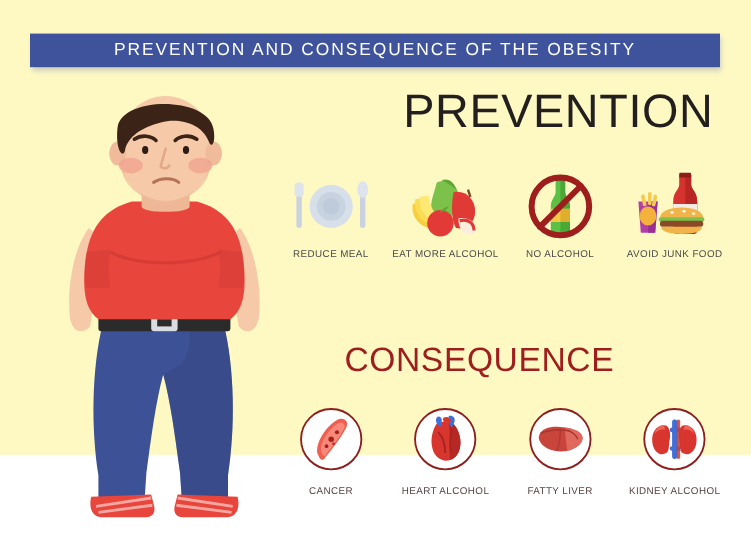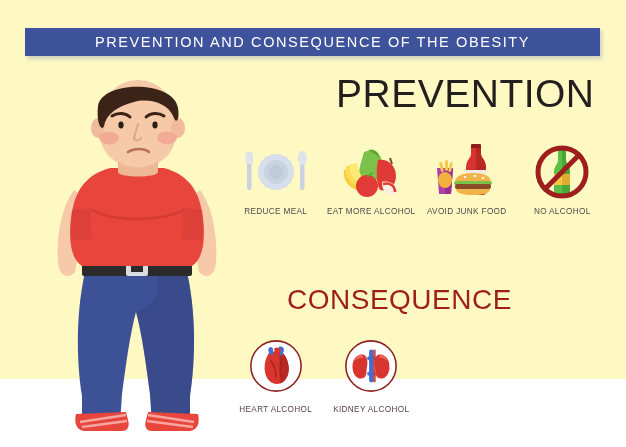--- a/index.html
+++ b/index.html
@@ -201,20 +201,38 @@
 
           <path d="M44 38 C53 36 60 42 58 50 C52 54 44 50 44 38 Z" fill="#fceede"></path>
           <path d="M45 40 C52 38 57 42 57 48" stroke="#e03a36" stroke-width="2.6" fill="none"></path>
         </svg>
       </div>
       <div class="icon-label">EAT MORE ALCOHOL</div>
     </div>
 
     <div class="icon-cell">
       <div class="icon-art">
+        <svg viewBox="0 0 66 56" width="66" height="56">
+
+          <path d="M29 6 L37 6 L37 16 C37 20 41 22 41 28 L41 48 C41 50 39 51 37 51 L29 51
+                   C27 51 25 50 25 48 L25 28 C25 22 29 20 29 16 Z" fill="#5cbf46"></path>
+          <path d="M33 6 L37 6 L37 16 C37 20 41 22 41 28 L41 48 C41 50 39 51 37 51 L33 51 Z" fill="#49a838"></path>
+          <rect x="25" y="30" width="16" height="11" fill="#f5c842"></rect>
+          <rect x="33" y="30" width="8" height="11" fill="#e0ae2e"></rect>
+          <rect x="29" y="3" width="8" height="4" rx="1" fill="#3f9130"></rect>
+
+          <circle cx="33" cy="28" r="24" fill="none" stroke="#9e1d1d" stroke-width="5"></circle>
+          <line x1="16" y1="45" x2="50" y2="11" stroke="#9e1d1d" stroke-width="5" stroke-linecap="round"></line>
+        </svg>
+      </div>
+      <div class="icon-label">NO ALCOHOL</div>
+    </div>
+
+    <div class="icon-cell">
+      <div class="icon-art">
         <svg viewBox="0 0 72 58" width="72" height="58">
 
           <path d="M6 26 L22 26 L20 52 L8 52 Z" fill="#b23fa8"></path>
           <path d="M14 26 L22 26 L20 52 L14 52 Z" fill="#9c2f93"></path>
           <ellipse cx="14" cy="38" rx="7" ry="8" fill="#f2b23c"></ellipse>
           <rect x="9" y="20" width="3" height="10" rx="1.4" fill="#f7c94f" transform="rotate(-12 10 25)"></rect>
           <rect x="14" y="18" width="3" height="11" rx="1.4" fill="#f7c94f"></rect>
           <rect x="18" y="20" width="3" height="10" rx="1.4" fill="#f7c94f" transform="rotate(12 19 25)"></rect>
 
           <path d="M40 4 L50 4 L50 12 C50 16 55 18 55 26 L55 50 C55 52 53 53 51 53 L39 53
@@ -228,61 +246,71 @@
           <ellipse cx="34" cy="35" rx="1.4" ry="1" fill="#fff"></ellipse>
           <ellipse cx="44" cy="34" rx="1.4" ry="1" fill="#fff"></ellipse>
           <ellipse cx="52" cy="36" rx="1.4" ry="1" fill="#fff"></ellipse>
           <rect x="23" y="39" width="38" height="4" rx="2" fill="#7cc24a"></rect>
           <rect x="24" y="42" width="36" height="5" rx="2" fill="#8a4a28"></rect>
           <path d="M25 47 C25 51 32 53 42 53 C52 53 59 51 59 47 Z" fill="#f0b44a"></path>
         </svg>
       </div>
       <div class="icon-label">AVOID JUNK FOOD</div>
     </div>
-
-    <div class="icon-cell">
-      <div class="icon-art">
-        <svg viewBox="0 0 66 56" width="66" height="56">
-
-          <path d="M29 6 L37 6 L37 16 C37 20 41 22 41 28 L41 48 C41 50 39 51 37 51 L29 51
-                   C27 51 25 50 25 48 L25 28 C25 22 29 20 29 16 Z" fill="#5cbf46"></path>
-          <path d="M33 6 L37 6 L37 16 C37 20 41 22 41 28 L41 48 C41 50 39 51 37 51 L33 51 Z" fill="#49a838"></path>
-          <rect x="25" y="30" width="16" height="11" fill="#f5c842"></rect>
-          <rect x="33" y="30" width="8" height="11" fill="#e0ae2e"></rect>
-          <rect x="29" y="3" width="8" height="4" rx="1" fill="#3f9130"></rect>
-
-          <circle cx="33" cy="28" r="24" fill="none" stroke="#9e1d1d" stroke-width="5"></circle>
-          <line x1="16" y1="45" x2="50" y2="11" stroke="#9e1d1d" stroke-width="5" stroke-linecap="round"></line>
-        </svg>
-      </div>
-      <div class="icon-label">NO ALCOHOL</div>
-    </div>
   </div>
 
   <div class="section-title title-consequence">CONSEQUENCE</div>
 
   <div class="icon-row row-consequence">
 
+    <div class="icon-cell">
+      <div class="icon-art">
+        <svg viewBox="0 0 60 60" width="58" height="58">
+          <circle cx="30" cy="30" r="26" fill="#fff" stroke="#8e1f1f" stroke-width="1.6"></circle>
+          <path d="M19 44 C15 38 22 22 34 14 C40 10 46 14 43 20 C38 30 28 42 24 47 C22 49 20 47 19 44 Z" fill="#ef5f52"></path>
+          <path d="M22 42 C19 37 25 24 35 17 C39 14 43 17 41 21 C37 29 28 40 25 44 C24 46 23 44 22 42 Z" fill="#f7887a"></path>
+          <circle cx="30" cy="30" r="2.4" fill="#a6201c"></circle>
+          <circle cx="35" cy="24" r="1.8" fill="#a6201c"></circle>
+          <circle cx="26" cy="36" r="1.6" fill="#a6201c"></circle>
+          <circle cx="32" cy="34" r="1.3" fill="#c4322b"></circle>
+        </svg>
+      </div>
+      <div class="icon-label">CANCER</div>
+    </div>
 
     <div class="icon-cell">
       <div class="icon-art">
         <svg viewBox="0 0 60 60" width="58" height="58">
           <circle cx="30" cy="30" r="26" fill="#fff" stroke="#8e1f1f" stroke-width="1.6"></circle>
           <path d="M23 16 C19 22 17 30 19 38 C21 46 28 50 34 48 C41 46 44 38 43 30 C42 22 38 16 33 14 Z" fill="#d8352f"></path>
           <path d="M33 14 C38 16 42 22 43 30 C44 38 41 46 34 48 C34 38 34 24 33 14 Z" fill="#b52823"></path>
           <path d="M22 14 C22 10 26 9 27 13 L27 19 C25 19 23 18 22 14 Z" fill="#3f6fd8"></path>
           <path d="M33 10 C36 9 39 11 38 15 L36 20 C34 19 33 16 33 10 Z" fill="#3f6fd8"></path>
           <path d="M28 12 C31 10 34 11 35 14 L33 18 L29 17 Z" fill="#d8352f"></path>
           <path d="M24 24 C28 28 30 34 30 42" stroke="#a62420" stroke-width="1.6" fill="none"></path>
           <path d="M36 22 C34 28 34 36 35 42" stroke="#a62420" stroke-width="1.4" fill="none"></path>
         </svg>
       </div>
       <div class="icon-label">HEART ALCOHOL</div>
     </div>
 
+    <div class="icon-cell">
+      <div class="icon-art">
+        <svg viewBox="0 0 60 60" width="58" height="58">
+          <circle cx="30" cy="30" r="26" fill="#fff" stroke="#8e1f1f" stroke-width="1.6"></circle>
+          <path d="M12 26 C14 20 24 18 34 20 C42 21 48 24 49 28 C50 33 44 38 36 40
+                   C26 42 16 38 13 33 C11 30 11 28 12 26 Z" fill="#c9453c"></path>
+          <path d="M34 20 C42 21 48 24 49 28 C50 33 44 38 36 40 C35 34 34 26 34 20 Z" fill="#e0685c"></path>
+          <path d="M13 25 C20 22 30 21 38 23" stroke="#a8352e" stroke-width="1.4" fill="none"></path>
+          <path d="M36 22 C40 24 44 27 45 30" stroke="#a8352e" stroke-width="1.2" fill="none"></path>
+          <path d="M30 21 C30 28 29 35 27 40" stroke="#a8352e" stroke-width="1.2" fill="none" opacity="0.7"></path>
+        </svg>
+      </div>
+      <div class="icon-label">FATTY LIVER</div>
+    </div>
 
     <div class="icon-cell">
       <div class="icon-art">
         <svg viewBox="0 0 60 60" width="58" height="58">
           <circle cx="30" cy="30" r="26" fill="#fff" stroke="#8e1f1f" stroke-width="1.6"></circle>
           <path d="M21 18 C14 18 10 25 11 33 C12 41 18 45 23 42 C26 40 25 34 26 30
                    C27 25 26 18 21 18 Z" fill="#d8352f"></path>
           <path d="M39 18 C46 18 50 25 49 33 C48 41 42 45 37 42 C34 40 35 34 34 30
                    C33 25 34 18 39 18 Z" fill="#d8352f"></path>
           <path d="M21 18 C17 18 14 21 13 25 C16 22 19 21 22 22 Z" fill="#ef6459"></path>

